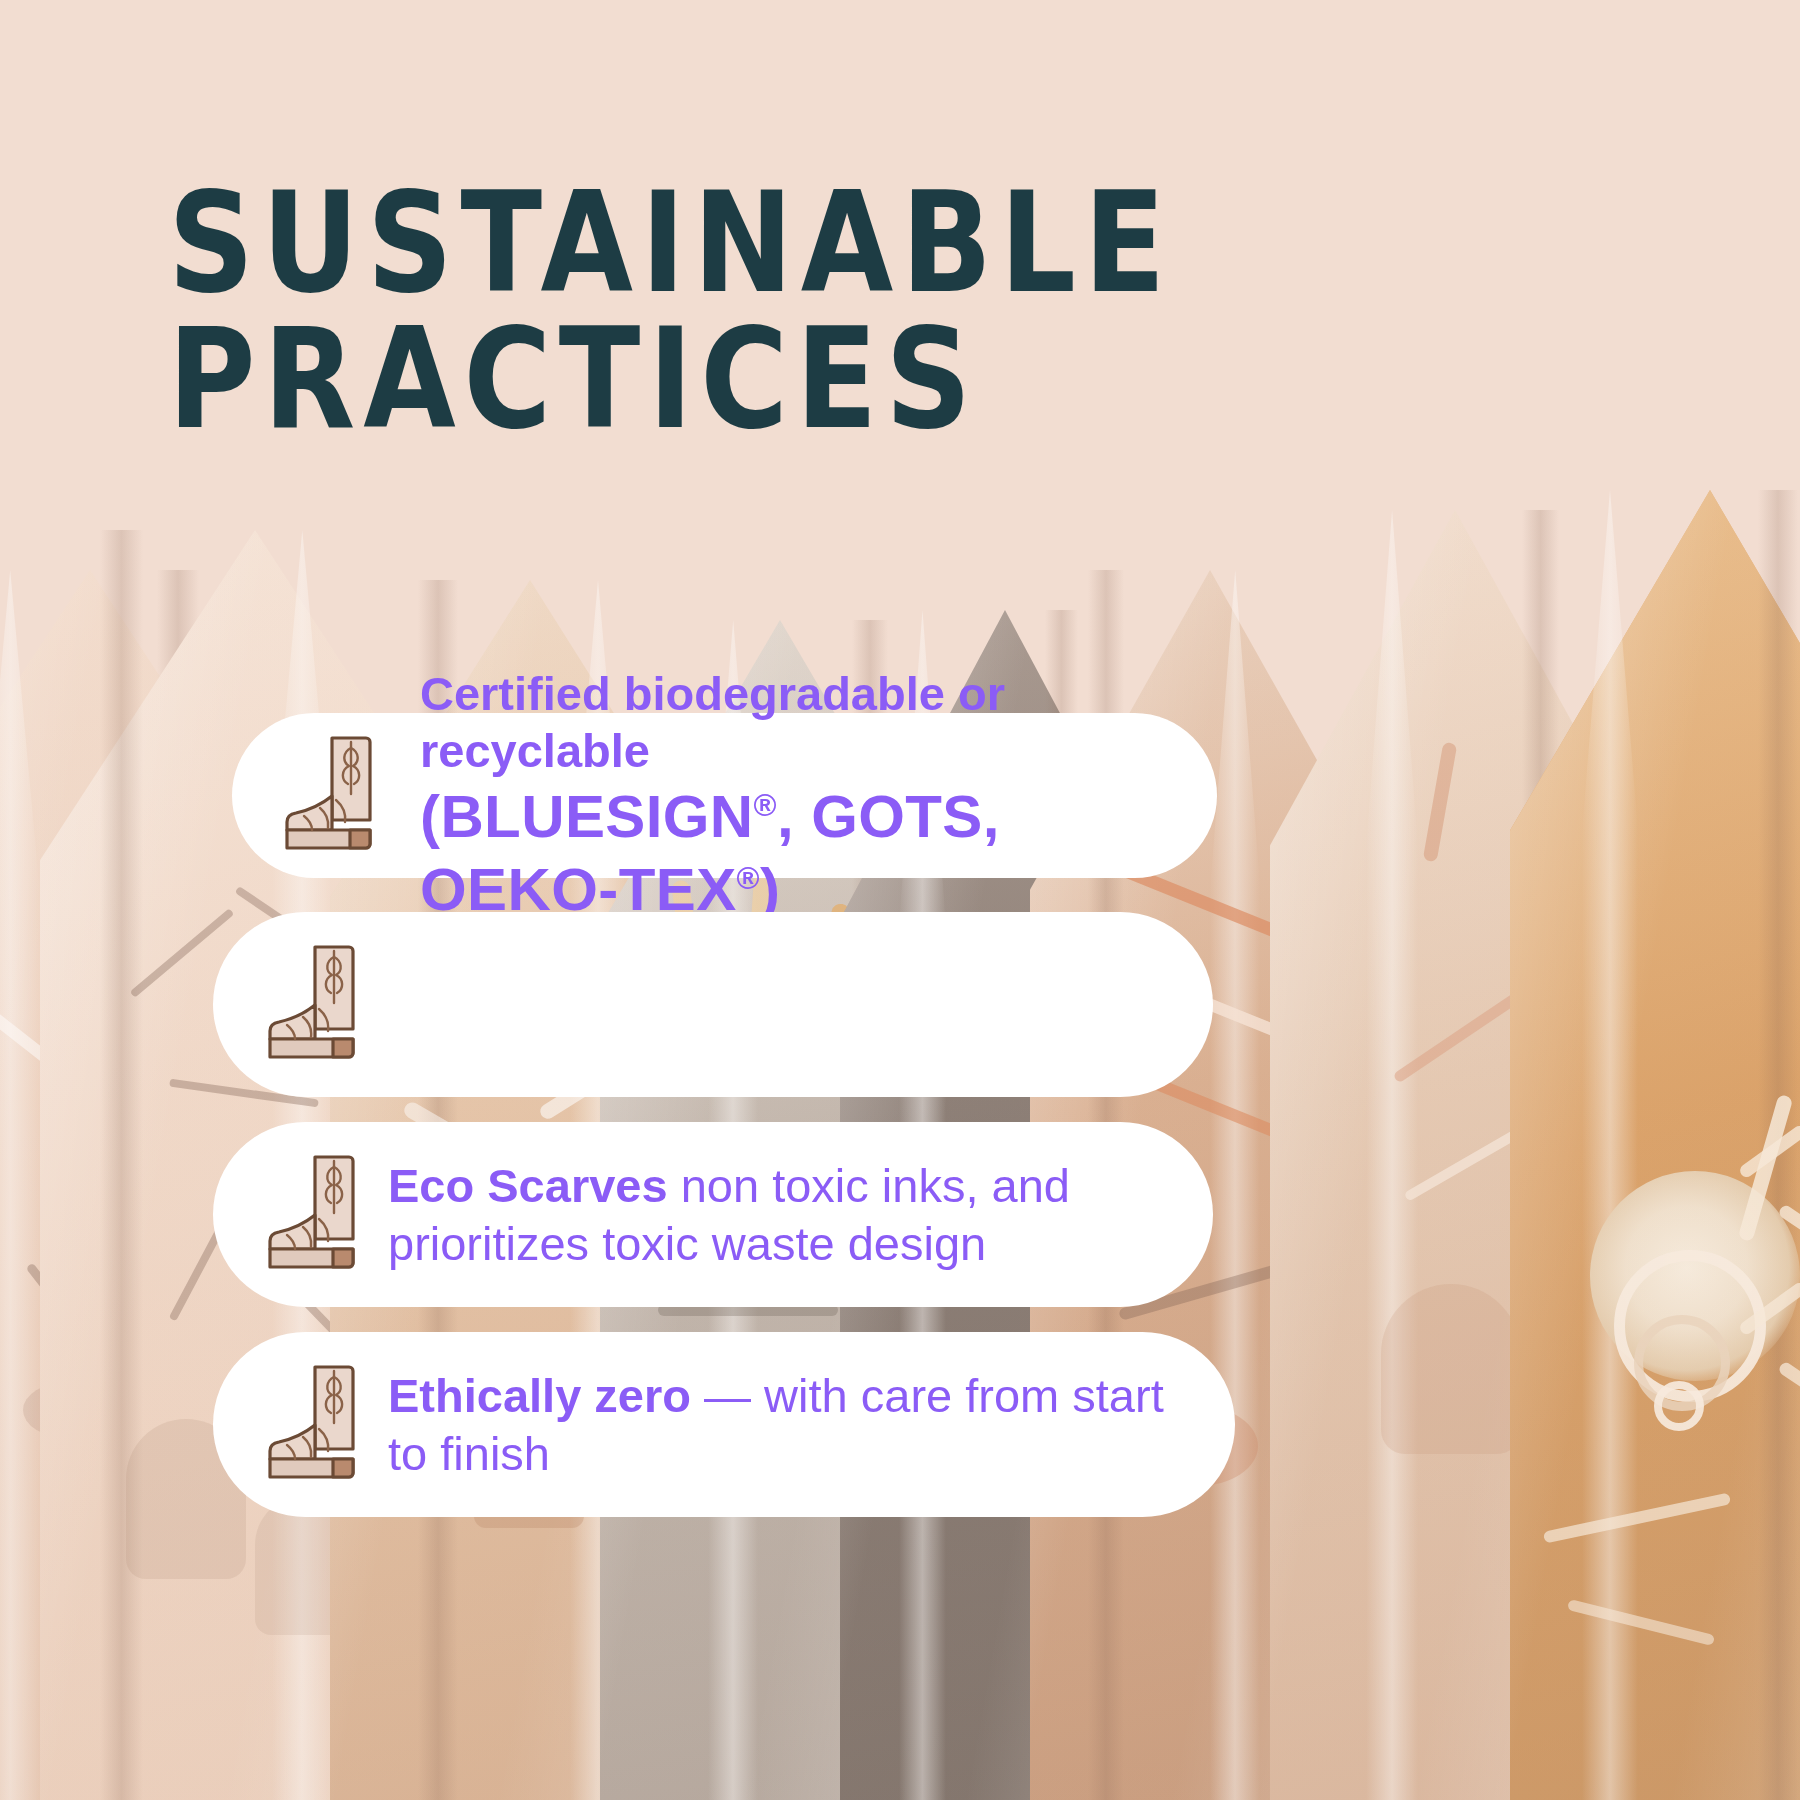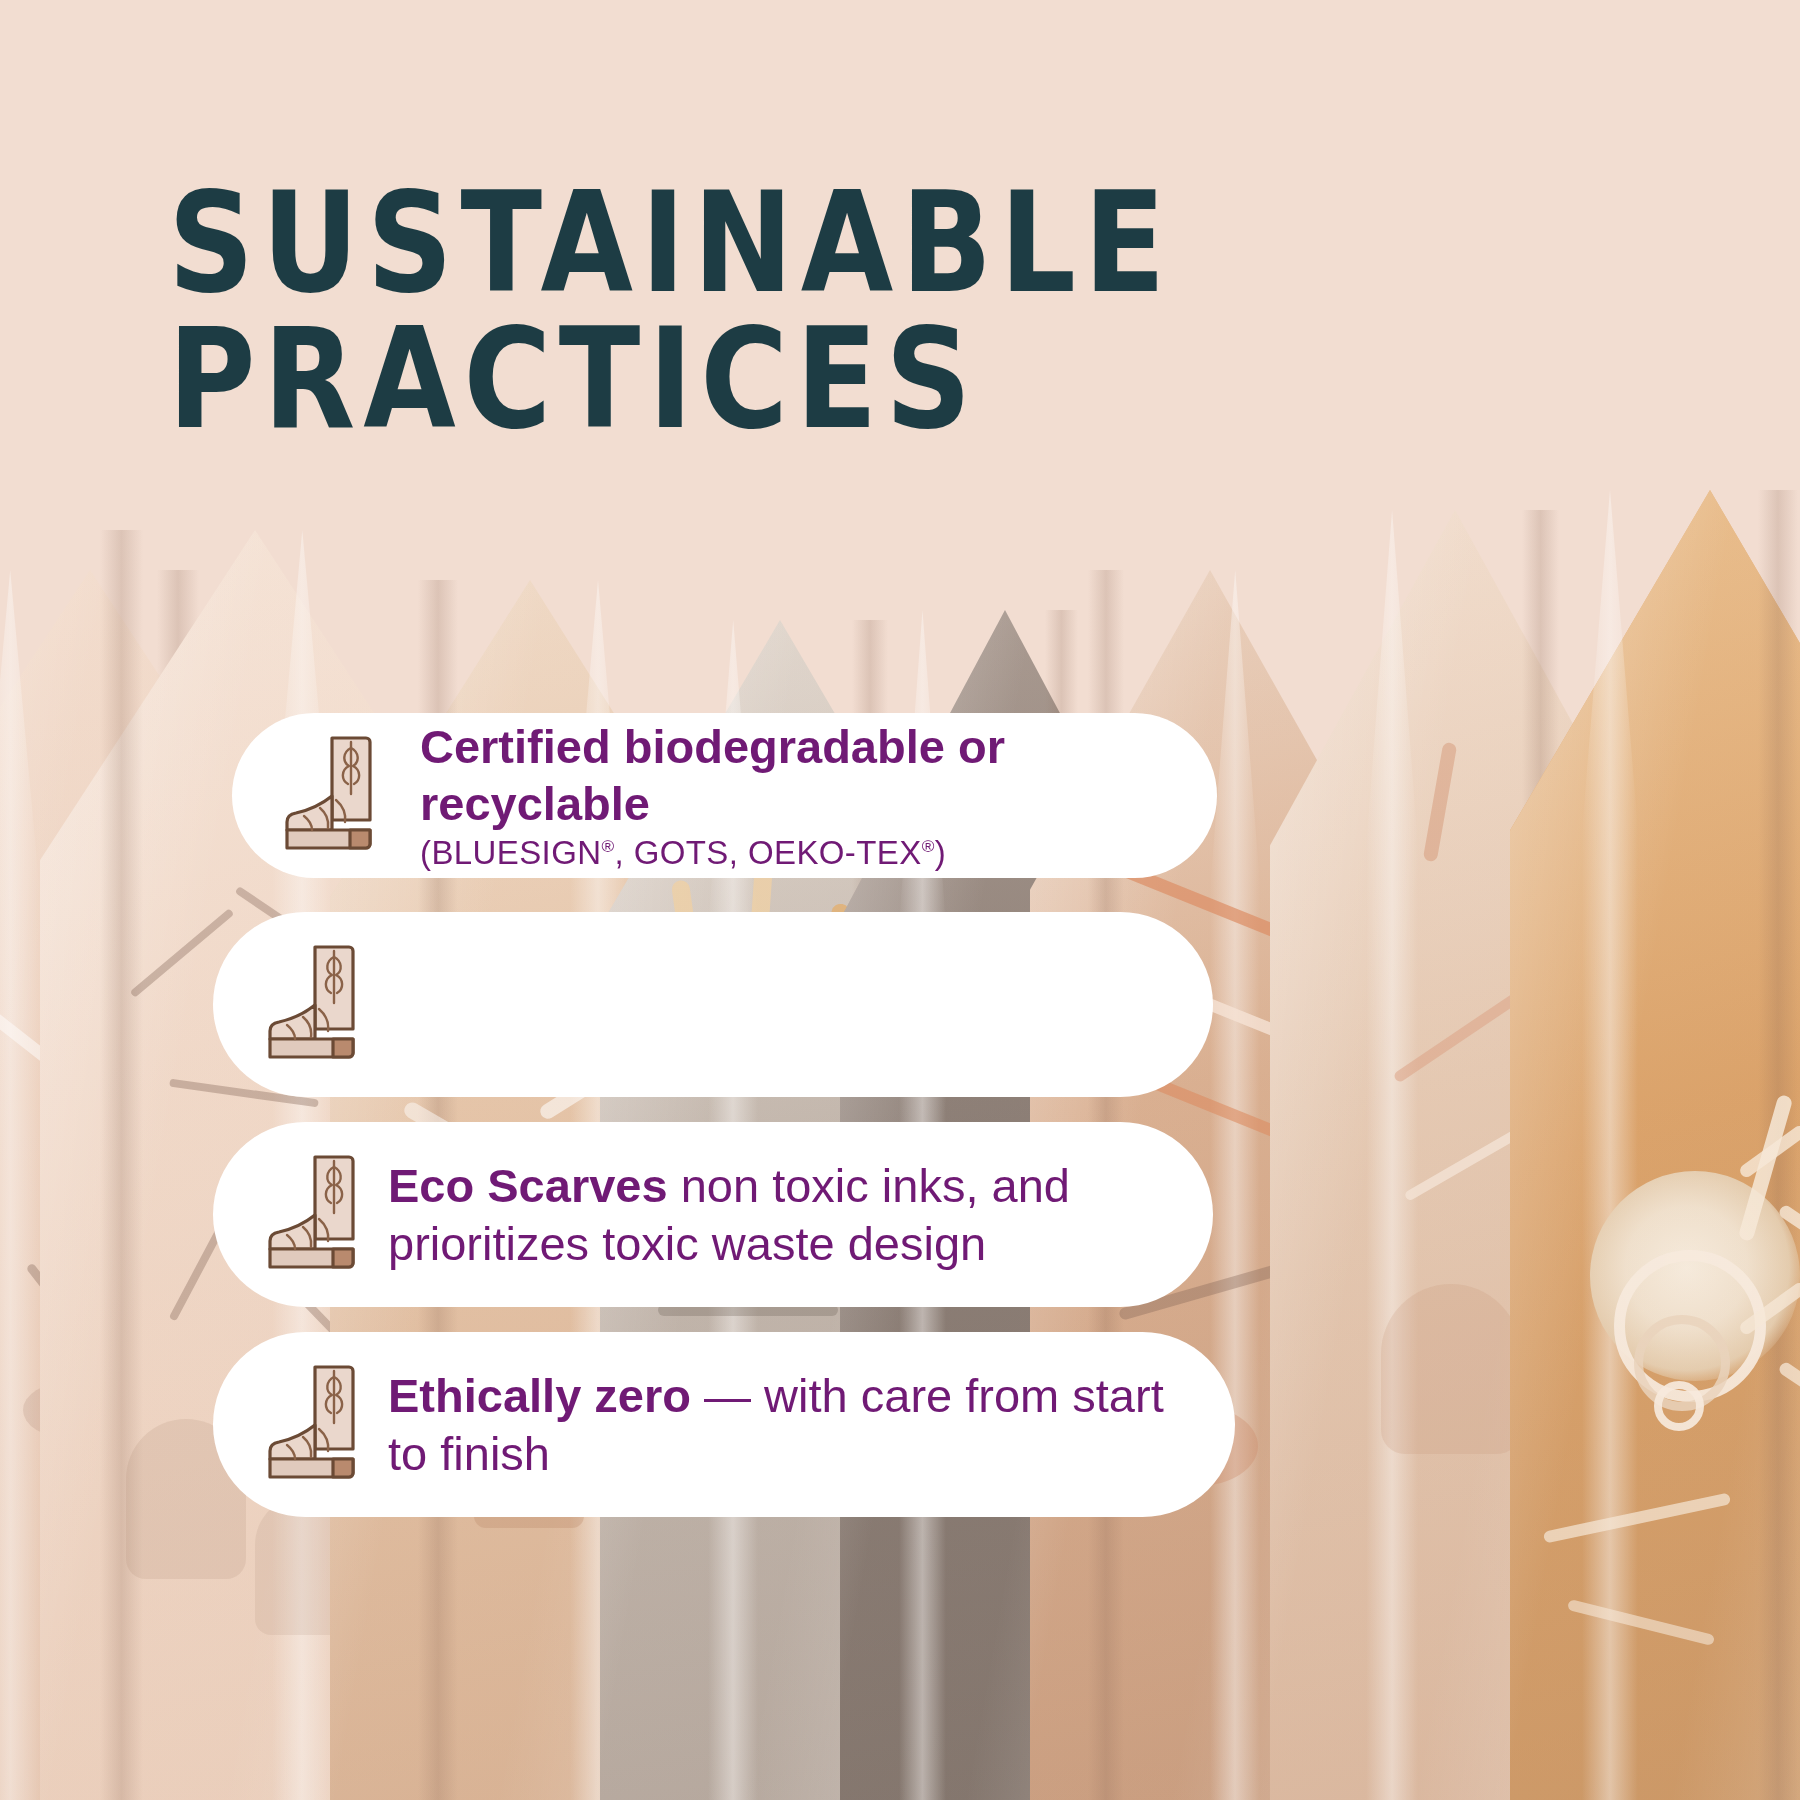--- a/index.html
+++ b/index.html
@@ -90,27 +90,27 @@
   .card-3{left:213px;top:1122px;width:1000px;height:185px;}
   .card-4{left:213px;top:1332px;width:1022px;height:185px;}
 
   .boot-wrap{
     position:absolute;left:44px;top:50%;transform:translateY(-50%);
     width:104px;height:124px;
   }
   .card-1 .boot-wrap{left:42px;}
   .card-text{
     position:absolute;left:175px;right:40px;
-    font-size:47px;line-height:1.22;color:#701a75;
+    font-size:47px;line-height:1.22;color:#8b5cf6;
     font-family:"Liberation Sans",sans-serif;
   }
   .card-1 .card-text{left:188px;}
   .card-text b{font-weight:700;}
   .card-text .reg{font-weight:400;}
-  .ln-sub{display:block;font-weight:400;font-size:33px;letter-spacing:.4px;}
+  .ln-sub{display:block;font-weight:700;font-size:60px;letter-spacing:.4px;}
   sup.reg-mark{font-size:.52em;vertical-align:super;line-height:0;}
 </style>
 </head>
 <body>
 
 <div id="poster">
 
   <div class="bg-photo">
 
     <div class="scarf" style="left:-120px;width:420px;height:1230px;">

